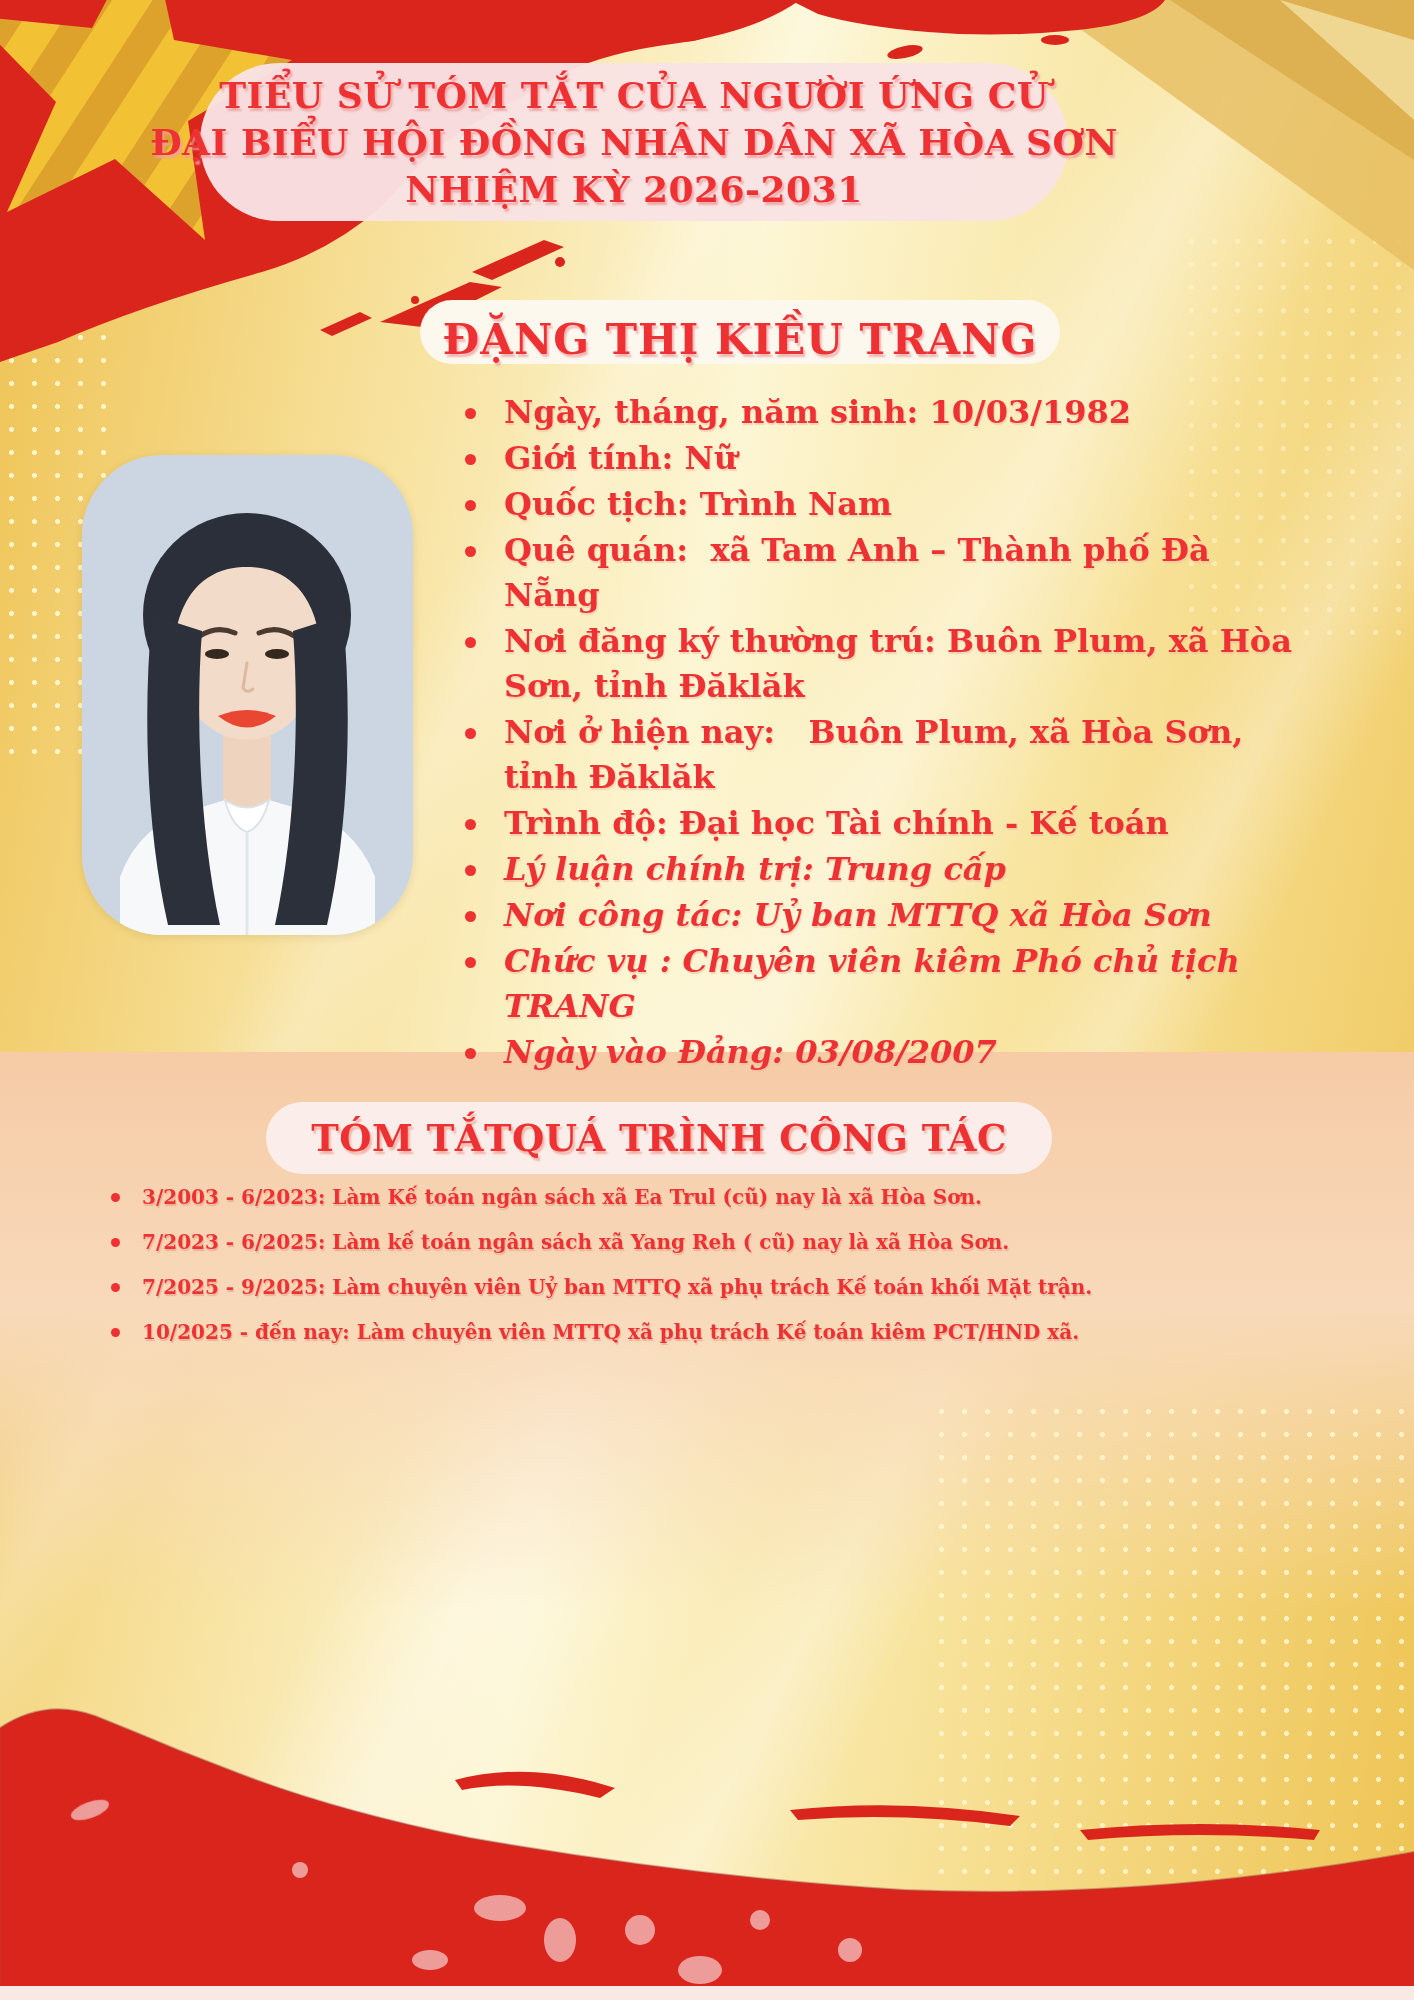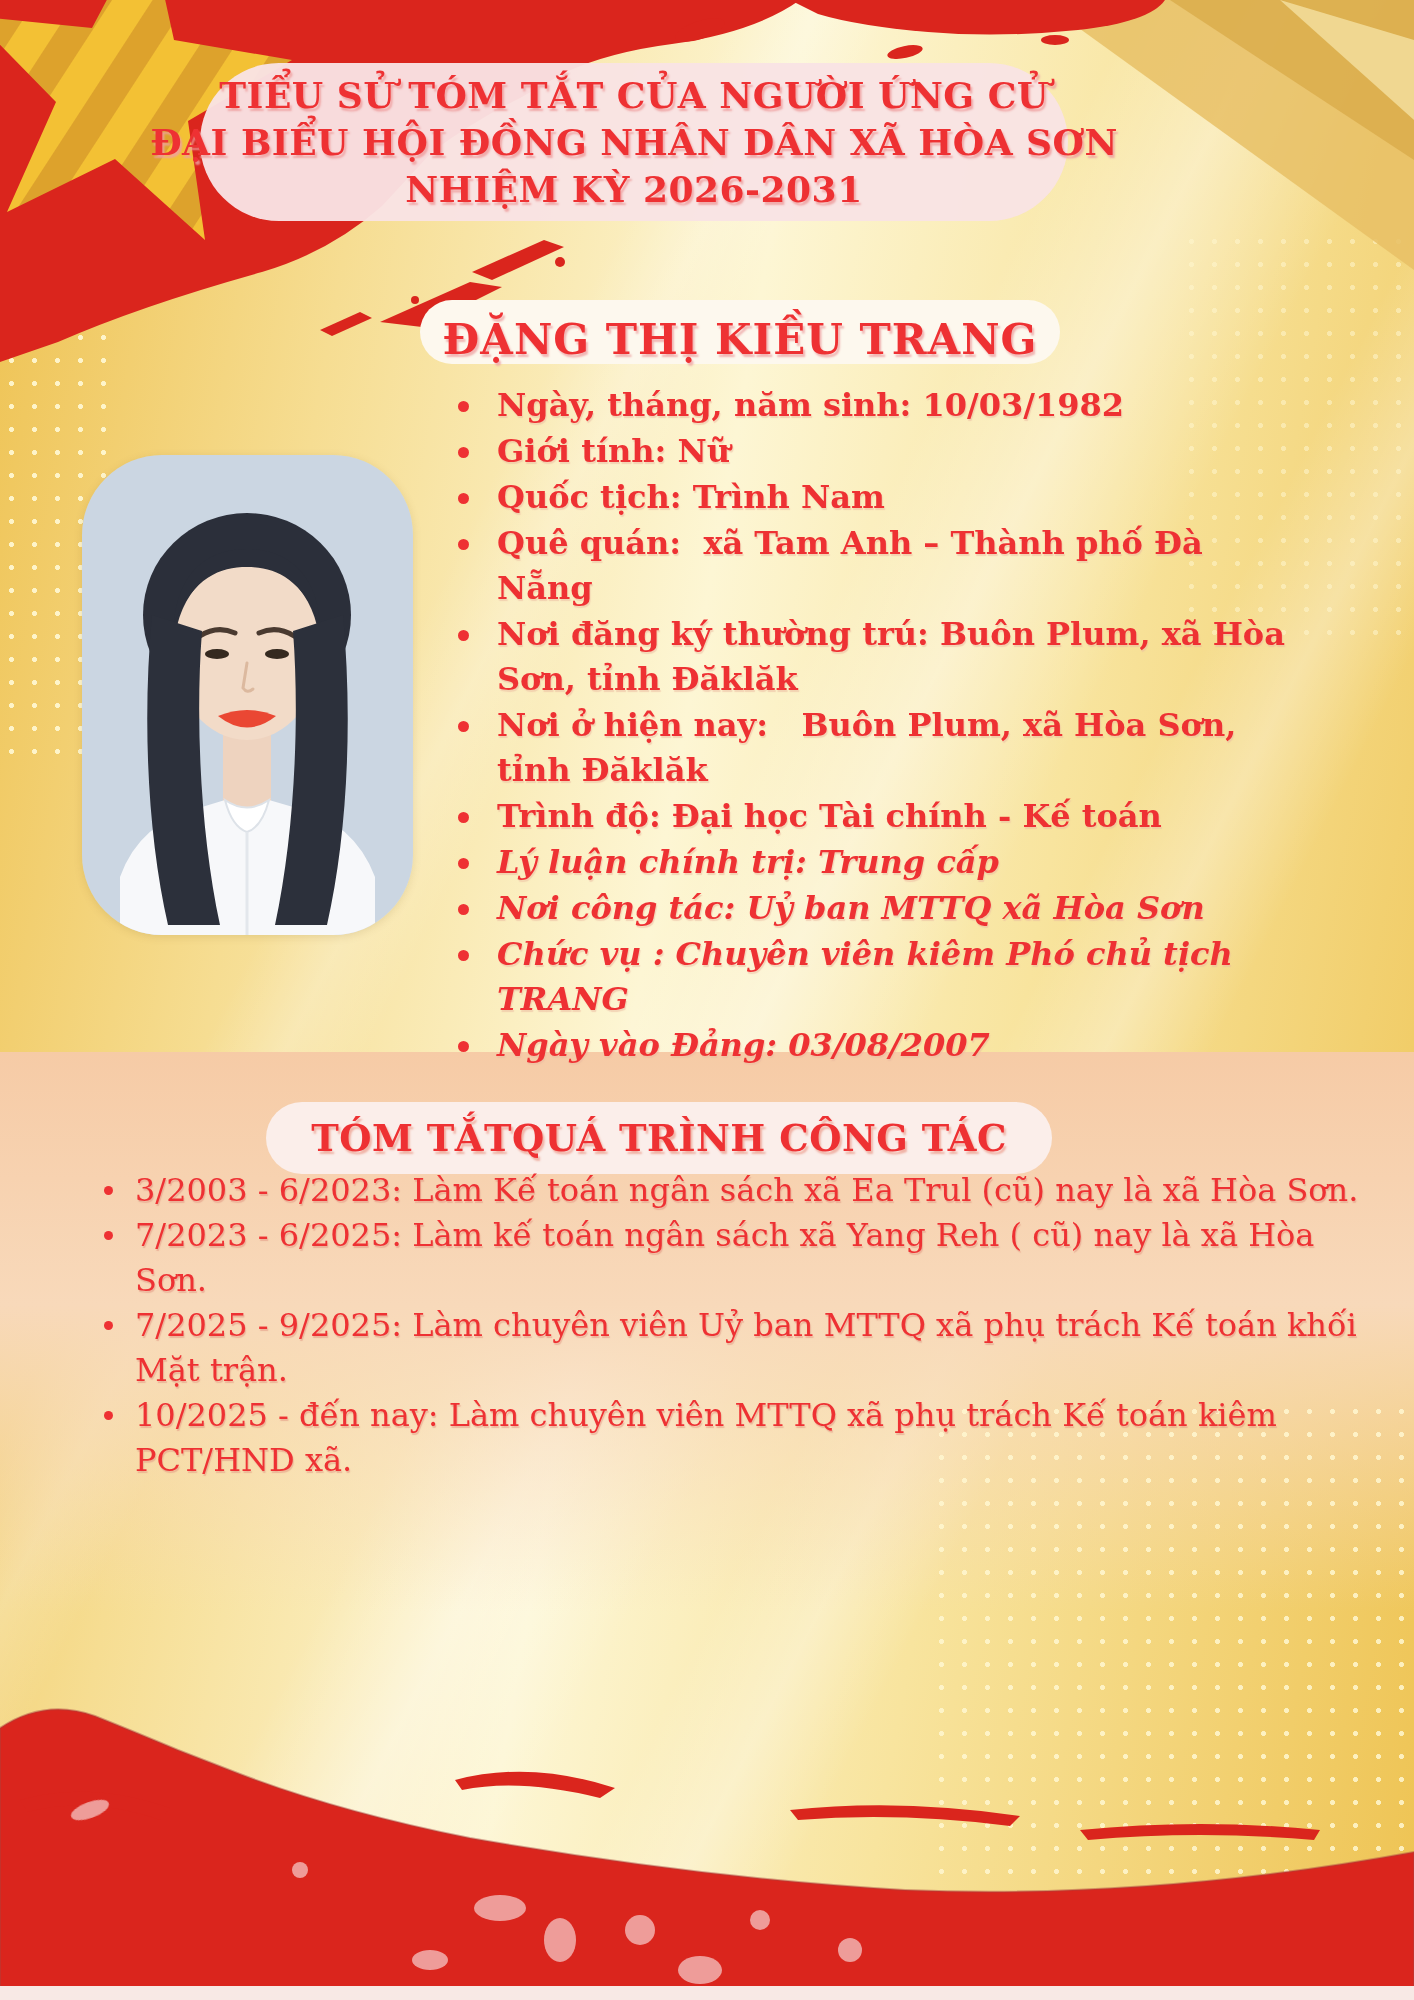--- a/index.html
+++ b/index.html
@@ -40,31 +40,31 @@
   .name-text{color:#ee3133;font-weight:bold;font-size:42px;letter-spacing:1px;
     text-shadow:2px 3px 2px rgba(238,165,165,.8);white-space:nowrap;}
   .section-pill{left:266px;top:1085px;width:786px;height:72px;border-radius:38px;background:#fbeeea;}
   .section-text{color:#ee3133;font-weight:bold;font-size:37px;letter-spacing:.5px;
     text-shadow:2px 3px 2px rgba(238,165,150,.8);white-space:nowrap;}
   
   .photo{position:absolute;left:82px;top:455px;width:331px;height:480px;border-radius:80px;overflow:hidden;
     box-shadow:0 2px 8px rgba(120,90,20,.15);}
   .photo svg{display:block;}
   
-  ul.plist{list-style:none;margin:0;padding:0;position:absolute;}
+  ul.plist{list-style:none;margin:7px;padding:0;position:absolute;}
   .bio-list{left:452px;top:383px;width:900px;}
   .bio-list li{display:flex;align-items:flex-start;margin-bottom:1px;}
   .bio-list .txt{color:#ee3133;font-weight:bold;font-size:32px;line-height:45px;width:800px;
     white-space:pre-wrap;text-shadow:1px 2px 1px rgba(235,185,160,.55);}
   .dot{flex:0 0 auto;width:11px;height:11px;border-radius:50%;background:#ee3133;margin:18px 28px 0 6px;}
   li.italic .txt{font-style:italic;}
   
   .career-list{left:98px;top:1168px;width:1270px;}
   .career-list li{display:flex;align-items:flex-start;}
-  .career-list .txt{color:#ee3133;font-weight:normal;font-size:32px;line-height:45px;width:1230px;
+  .career-list .txt{color:#ee3133;font-weight:bold;font-size:20px;line-height:45px;width:1230px;
     white-space:pre-wrap;text-shadow:1px 2px 1px rgba(225,150,130,.55);}
   .career-list .dot{width:9px;height:9px;margin:18px 22px 0 6px;}
 </style>
 </head>
 <body>
 
 <div class="poster">
 
   <div class="band band-1"></div>
   <div class="band band-2"></div>

